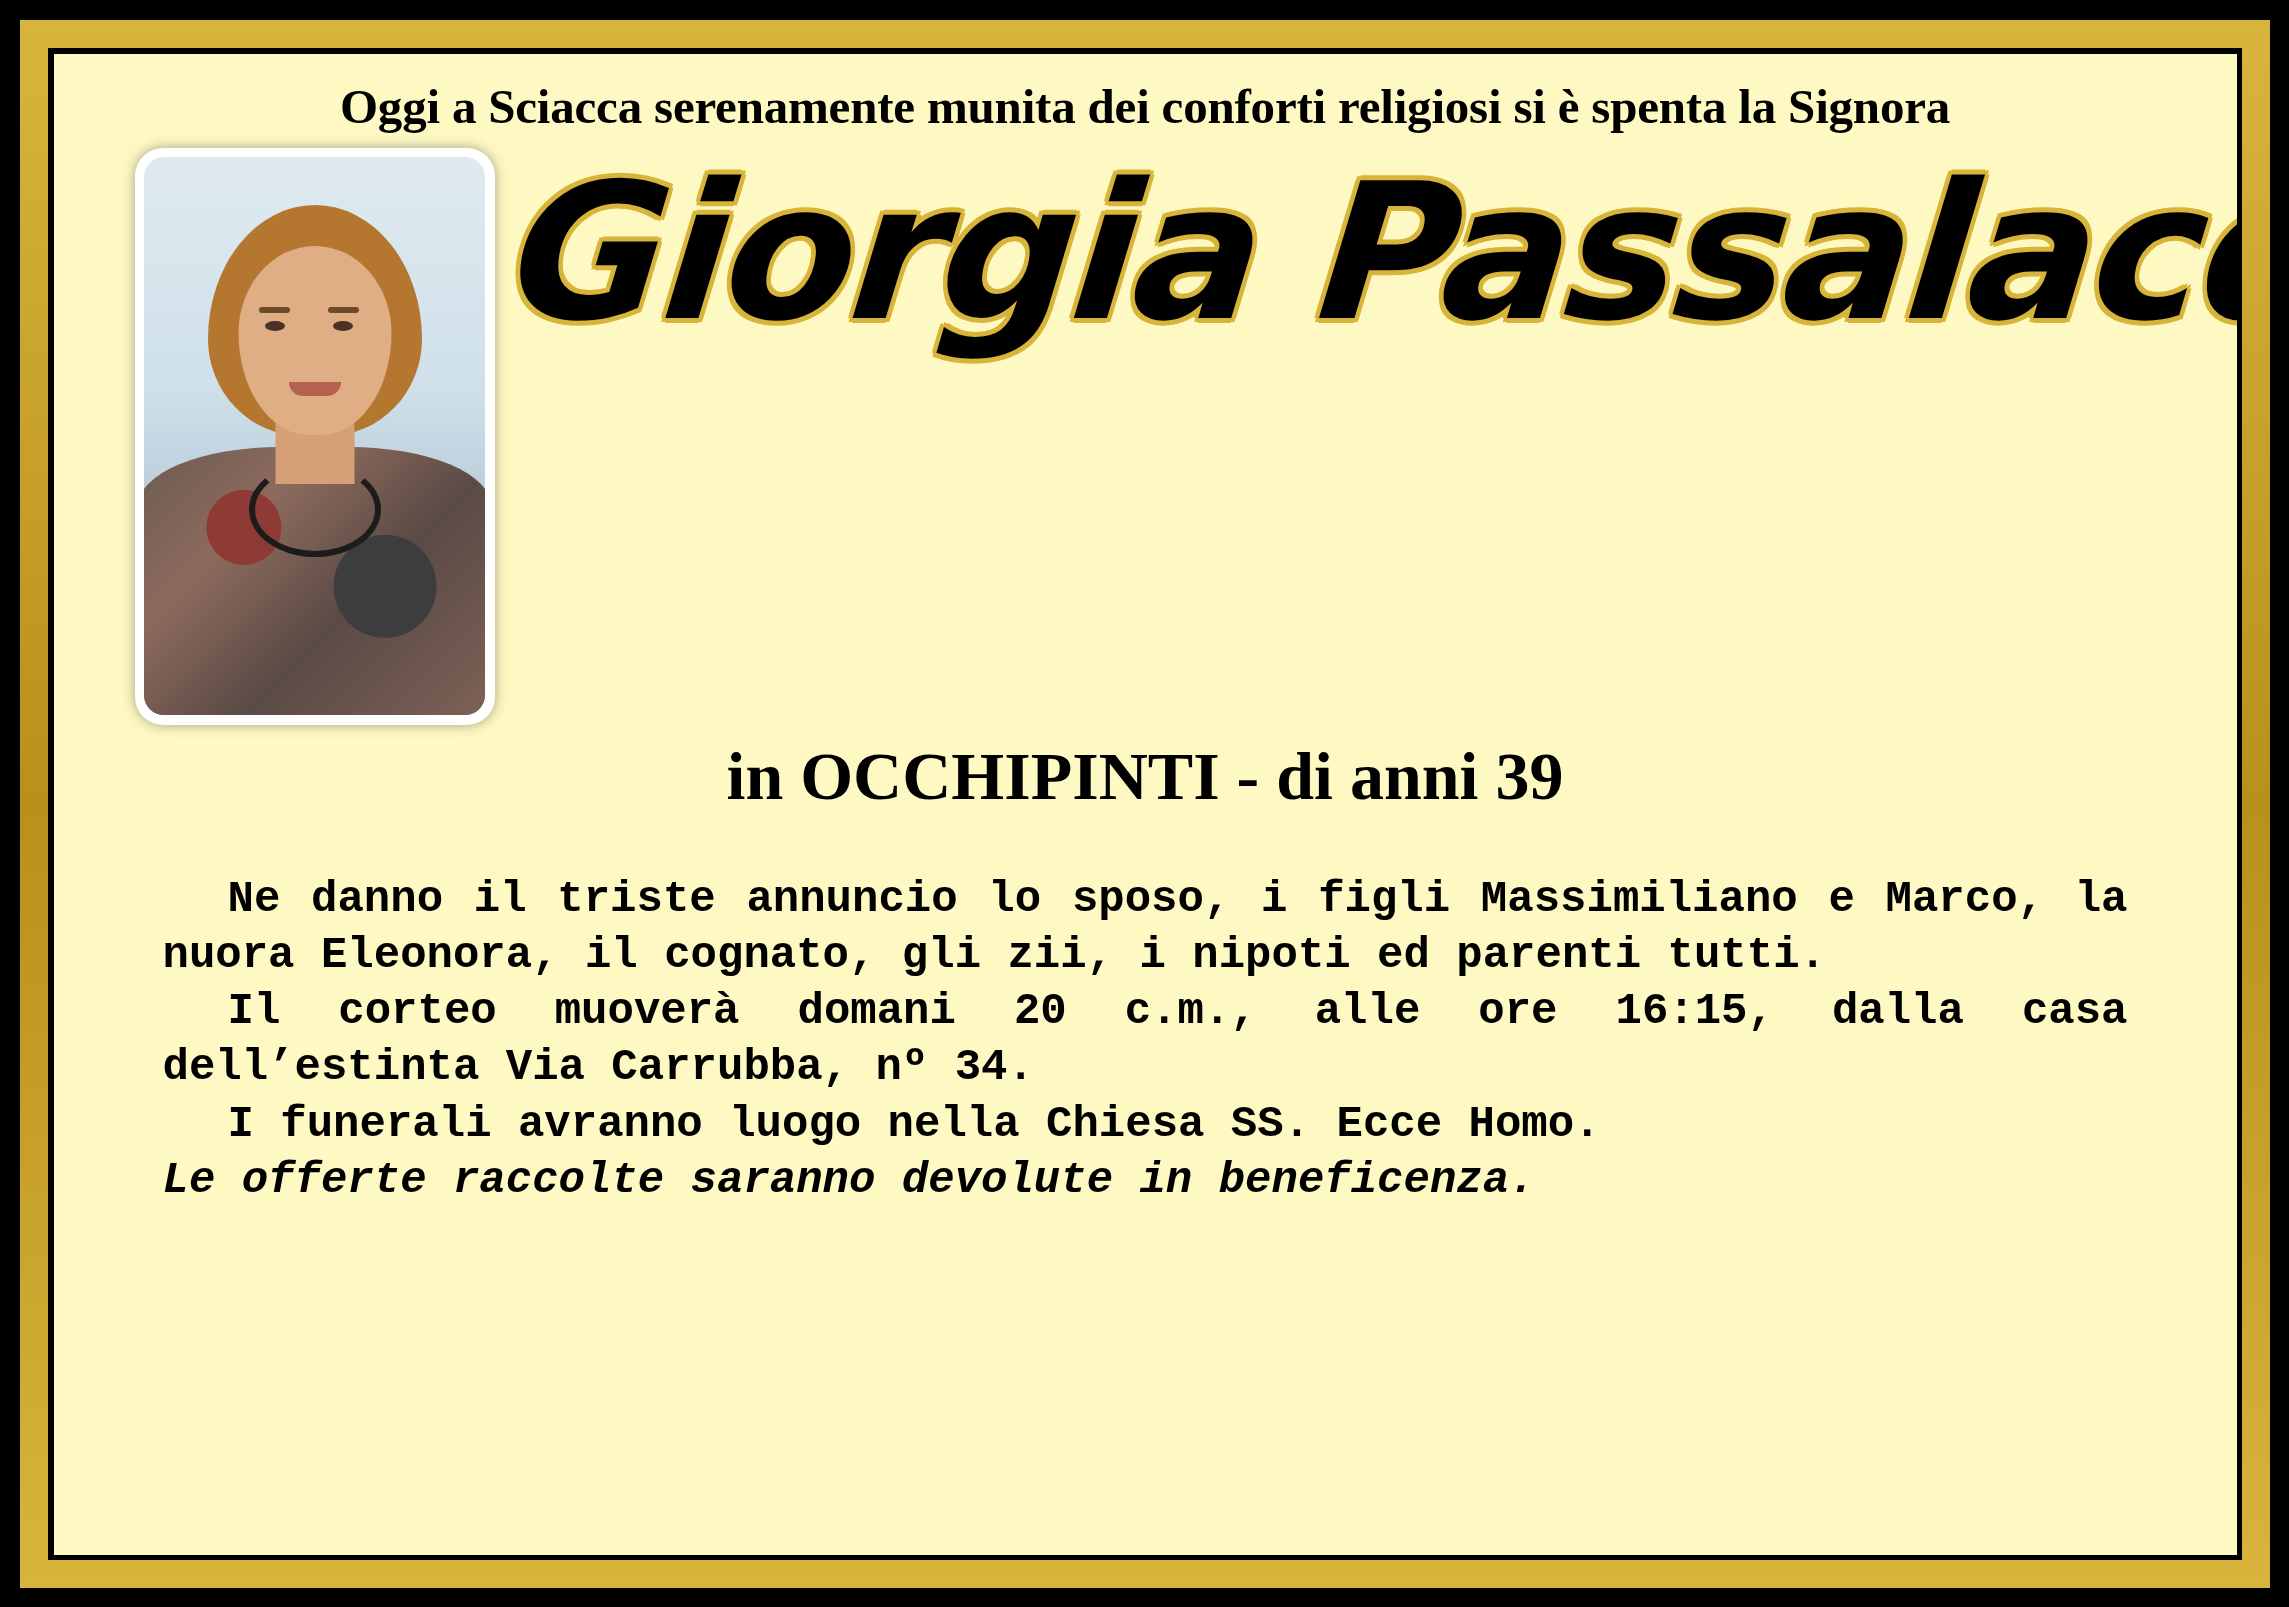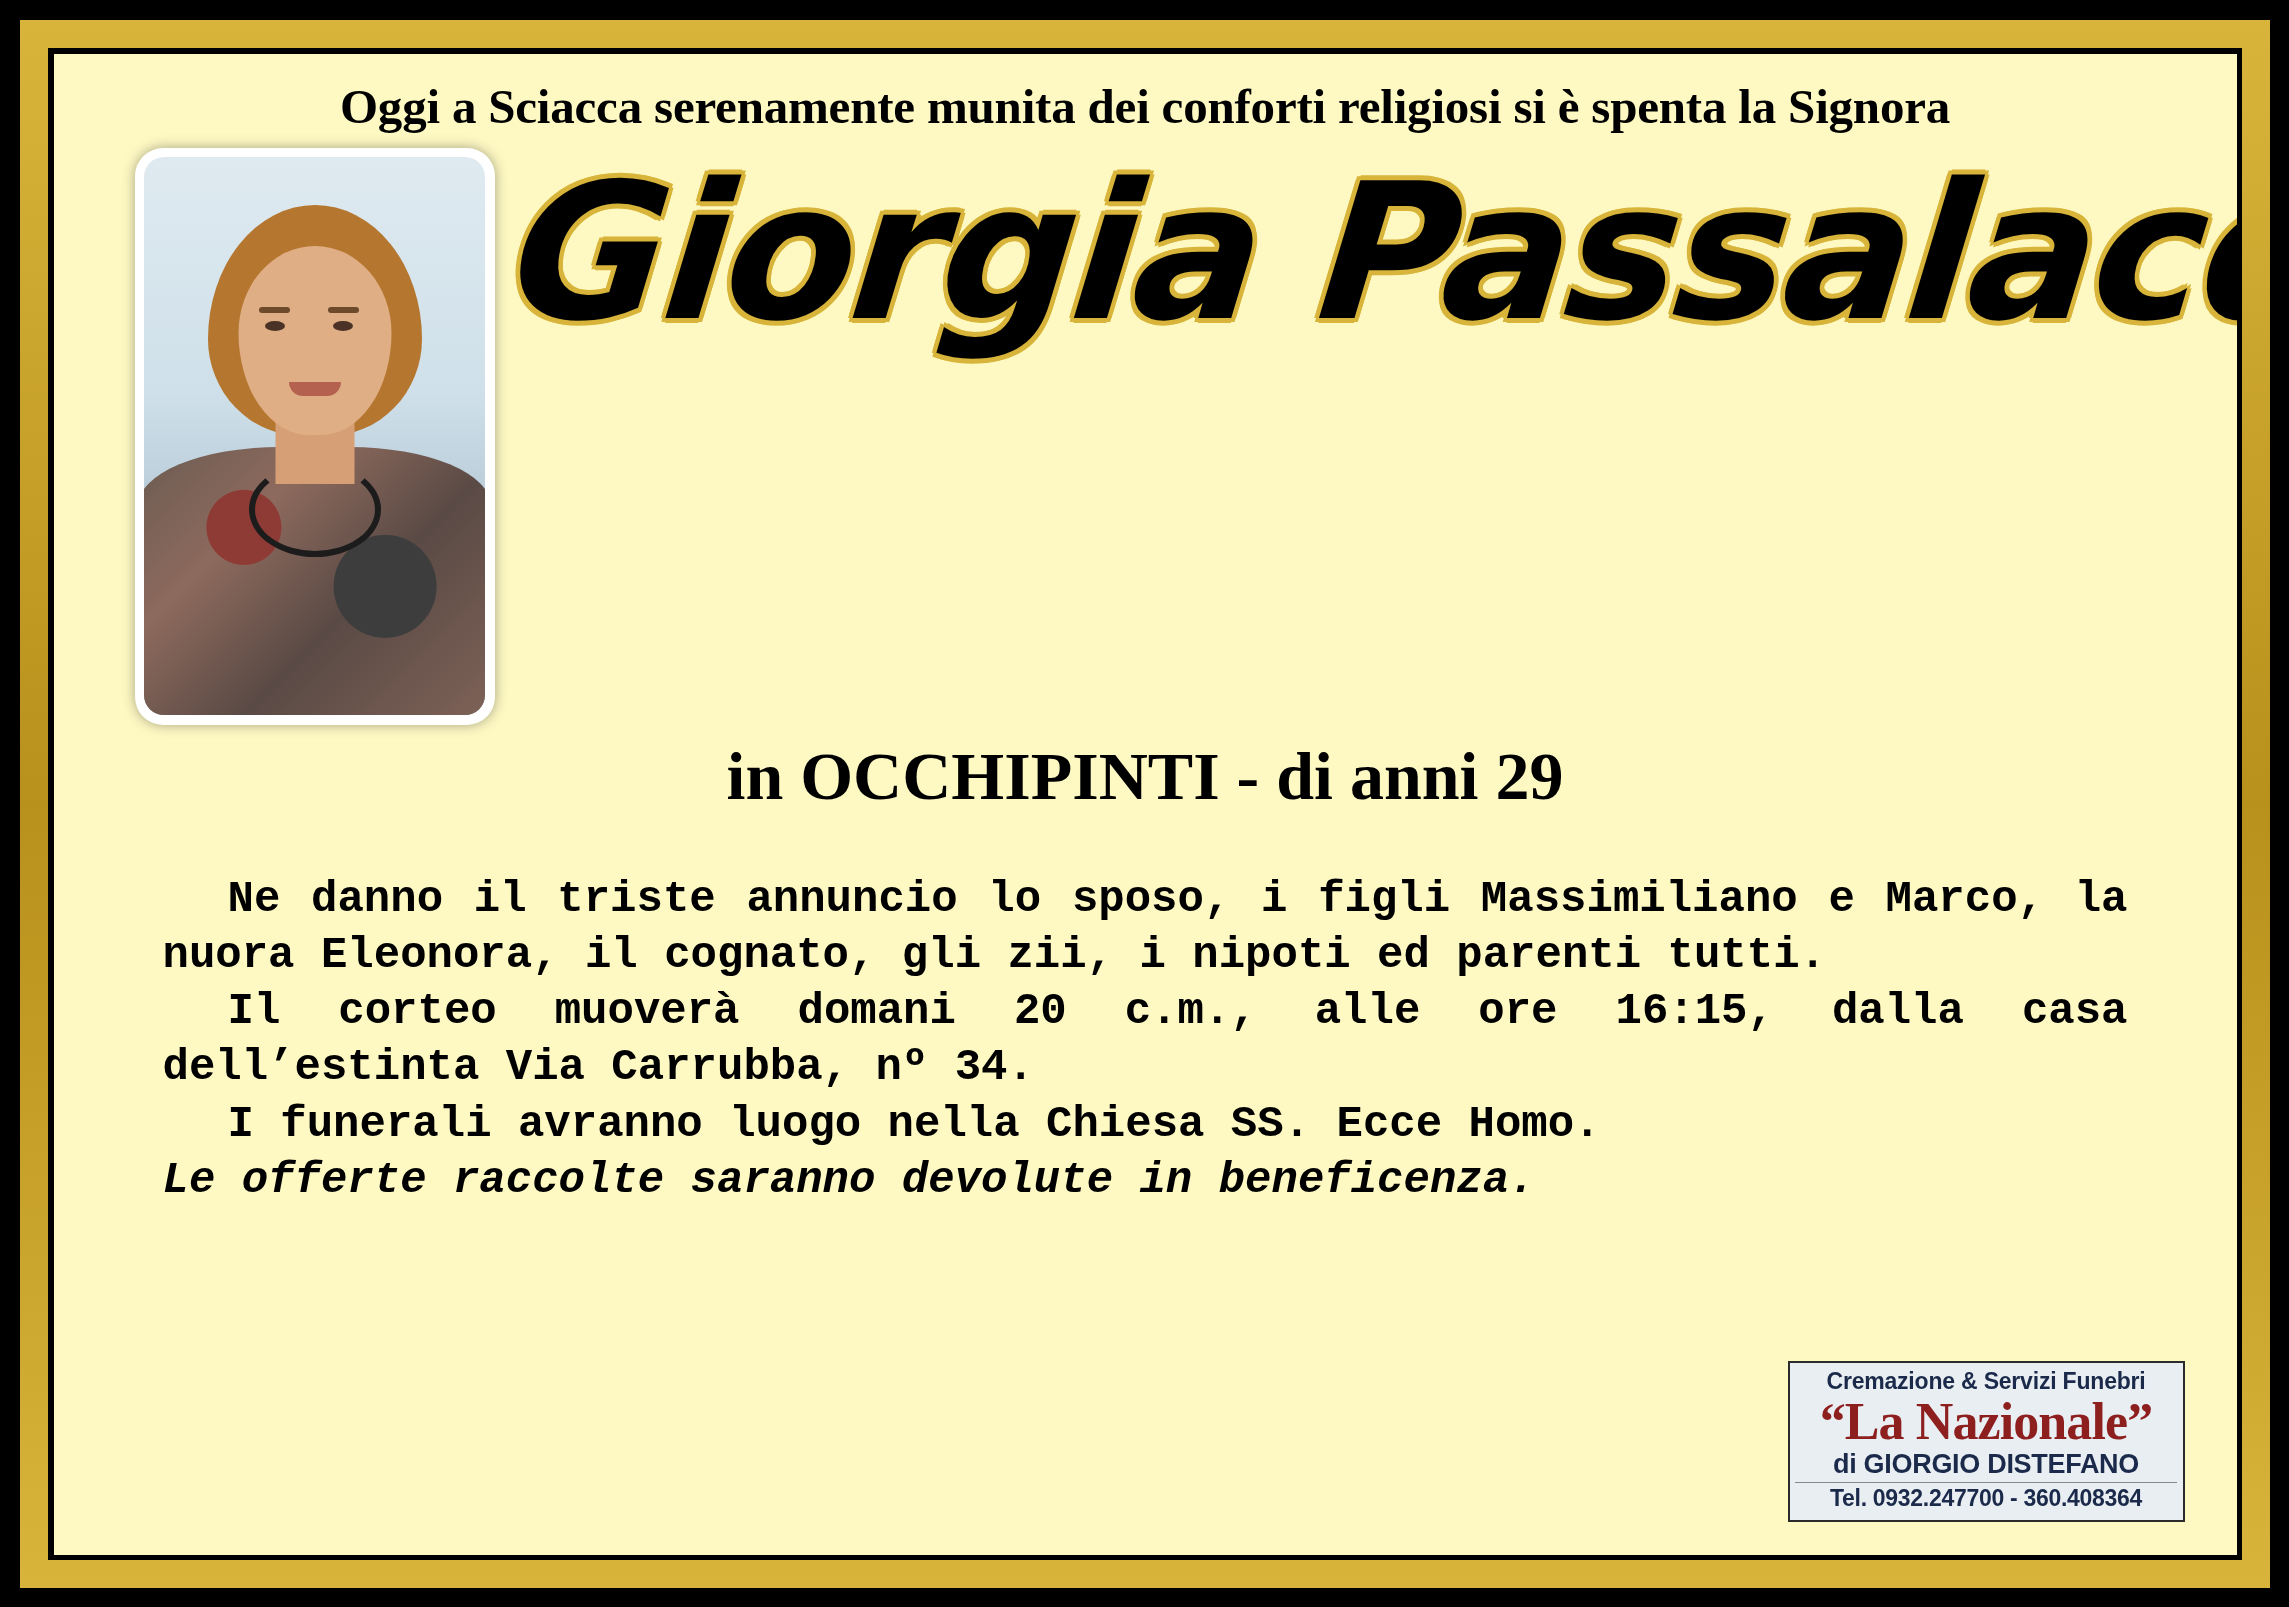--- a/index.html
+++ b/index.html
@@ -295,34 +295,28 @@
             <div class="p-brow r"></div>
             <div class="p-eye l"></div>
             <div class="p-eye r"></div>
             <div class="p-mouth"></div>
             <div class="p-neck-chain"></div>
           </div>
         </div>
 
         <div class="name">Giorgia Passalacqua</div>
 
-        <div class="subname">in OCCHIPINTI - di anni 29</div>
+        <div class="subname">in OCCHIPINTI - di anni 39</div>
 
         <div class="body-text">
           <p class="indent">Ne danno il triste annuncio lo sposo, i figli Massimiliano e Marco, la nuora Eleonora, il cognato, gli zii, i nipoti ed parenti tutti.</p>
           <p class="indent">Il corteo muoverà domani 20 c.m., alle ore 16:15, dalla casa dell’estinta Via Carrubba, nº 34.</p>
           <p class="indent">I funerali avranno luogo nella Chiesa SS. Ecce Homo.</p>
           <p class="center italic">Le offerte raccolte saranno devolute in beneficenza.</p>
         </div>
 
 
-        <div class="logo">
-          <div class="logo-line1">Cremazione &amp; Servizi Funebri</div>
-          <div class="logo-line2">“La Nazionale”</div>
-          <div class="logo-line3">di GIORGIO DISTEFANO</div>
-          <div class="logo-line4">Tel. 0932.247700 - 360.408364</div>
-        </div>
 
       </div>
     </div>
   </div>
 </div>
 
 
 </body></html>

